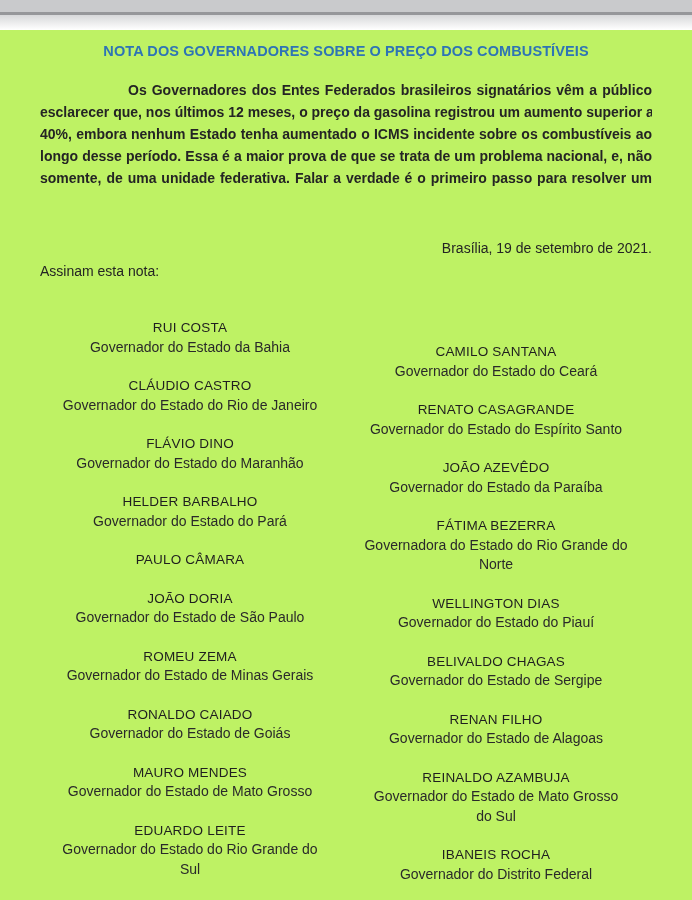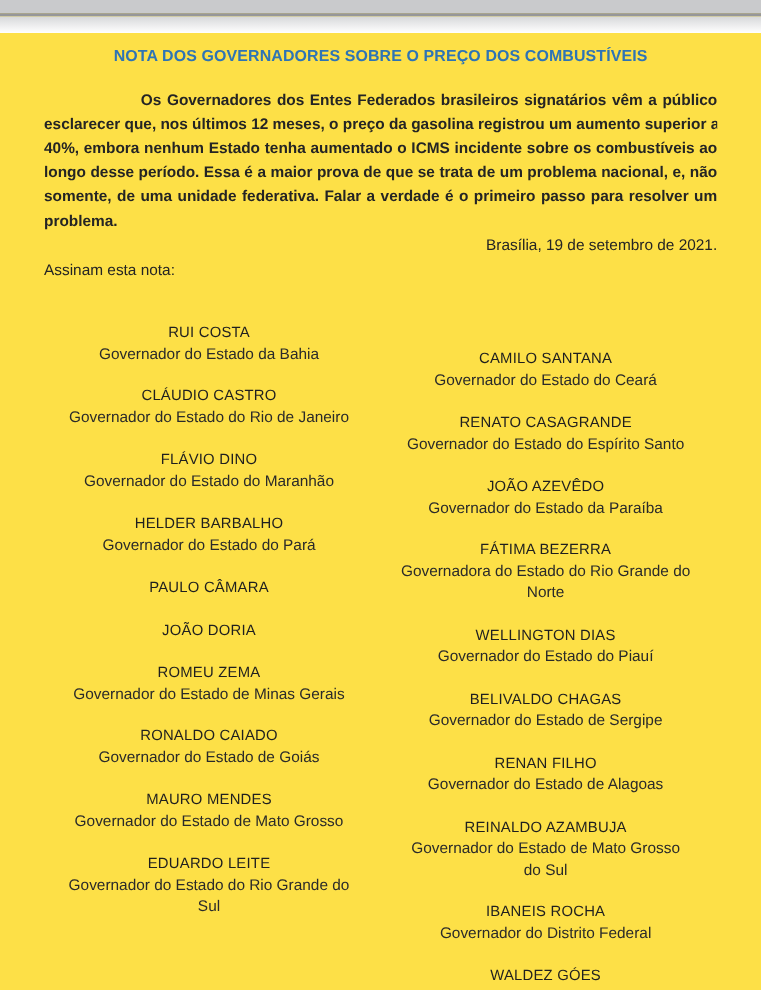--- a/index.html
+++ b/index.html
@@ -1,20 +1,20 @@
 <!DOCTYPE html>
 <html><head>
 <meta charset="utf-8">
 <style>
   html, body { margin: 0; padding: 0; background: #ffffff; }
   .page {
     width: 692px;
     height: 900px;
     position: relative;
-    background: #fde047;
+    background: #bef264;
     font-family: "Liberation Sans", sans-serif;
     color: #262626;
     overflow: hidden;
   }
   
   .chrome-a { height: 12px; background: #c9cacc; }
   .chrome-b { height: 3px;  background: #96979a; }
   .chrome-c { height: 15px; background: linear-gradient(#d7d8da, #ffffff); }
 
   .content { padding: 0 40px; }
@@ -32,21 +32,21 @@
   .par-line {
     line-height: 22px;
     text-align: justify;
     text-align-last: justify;
     white-space: nowrap;
     overflow: hidden;
   }
   .par-line.first { text-indent: 88px; }
   .par-line.last  { text-align-last: left; white-space: normal; }
 
-  .dateline  { font-size: 14px; line-height: 22px; text-align: right; color: #242424; }
+  .dateline  { font-size: 14px; line-height: 22px; text-align: right; color: #242424; margin-top: 48px; }
   .sig-intro { font-size: 14px; line-height: 22px; margin-top: 1px; color: #242424; }
 
   .columns { display: flex; margin-top: 36px; }
   .col { display: flex; flex-direction: column; gap: 19px; }
   .col-left  { width: 300px; }
   .col-right { width: 312px; margin-top: 24px; }
 
   .sig { text-align: center; }
   .sig-name {
     font-size: 13.5px;
@@ -76,21 +76,20 @@
   <div class="content">
 
     <div class="doc-title">NOTA DOS GOVERNADORES SOBRE O PREÇO DOS COMBUSTÍVEIS</div>
 
     <div class="paragraph">
       <div class="par-line first">Os Governadores dos Entes Federados brasileiros signatários vêm a público</div>
       <div class="par-line">esclarecer que, nos últimos 12 meses, o preço da gasolina registrou um aumento superior a</div>
       <div class="par-line">40%, embora nenhum Estado tenha aumentado o ICMS incidente sobre os combustíveis ao</div>
       <div class="par-line">longo desse período. Essa é a maior prova de que se trata de um problema nacional, e, não</div>
       <div class="par-line">somente, de uma unidade federativa. Falar a verdade é o primeiro passo para resolver um</div>
-      <div class="par-line last">problema.</div>
     </div>
 
     <div class="dateline">Brasília, 19 de setembro de 2021.</div>
 
     <div class="sig-intro">Assinam esta nota:</div>
 
     <div class="columns">
 
       <div class="col col-left">
         <div class="sig">
@@ -107,20 +106,21 @@
         </div>
         <div class="sig">
           <div class="sig-name">HELDER BARBALHO</div>
           <div class="sig-role">Governador do Estado do Pará</div>
         </div>
         <div class="sig">
           <div class="sig-name">PAULO CÂMARA</div>
         </div>
         <div class="sig">
           <div class="sig-name">JOÃO DORIA</div>
+          <div class="sig-role">Governador do Estado de São Paulo</div>
         </div>
         <div class="sig">
           <div class="sig-name">ROMEU ZEMA</div>
           <div class="sig-role">Governador do Estado de Minas Gerais</div>
         </div>
         <div class="sig">
           <div class="sig-name">RONALDO CAIADO</div>
           <div class="sig-role">Governador do Estado de Goiás</div>
         </div>
         <div class="sig">

